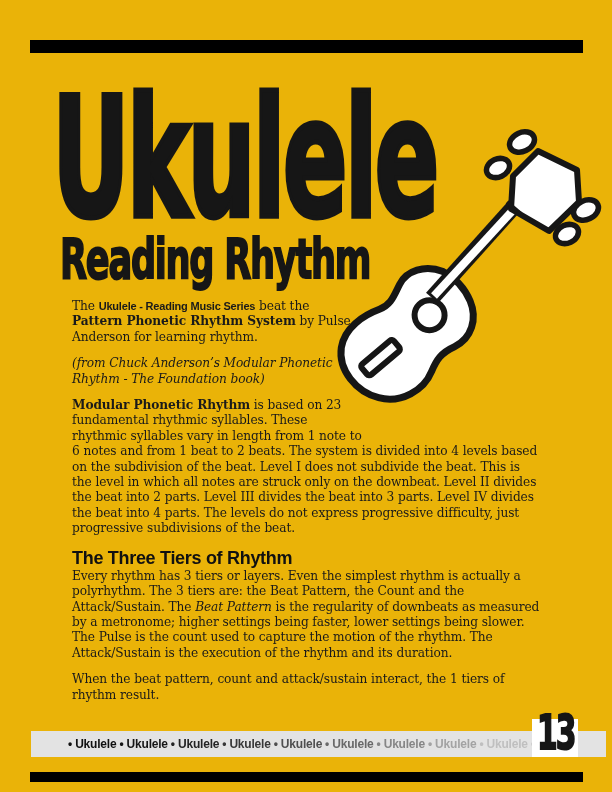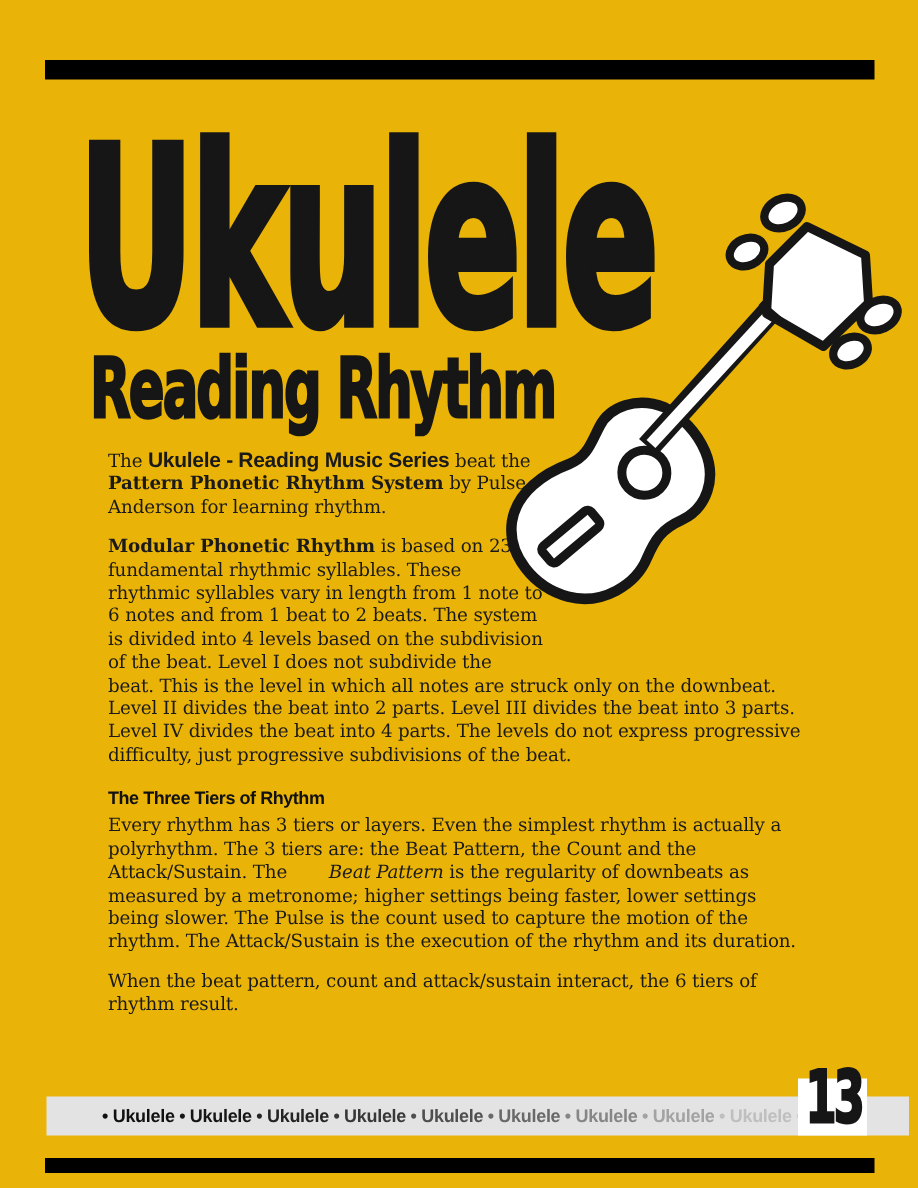--- a/index.html
+++ b/index.html
@@ -30,28 +30,28 @@
 
   .text-col{
     position:absolute; left:72px; top:299px; width:468px;
     font-size:12.2px; line-height:15.4px; letter-spacing:-0.1px;
     text-align:left;
   }
   .wrap-spacer{float:right; width:178px; height:137px;}
   .text-col p{margin:0 0 11px 0;}
   .bsans{
     font-family:"Liberation Sans", sans-serif; font-weight:bold;
-    font-size:14px; letter-spacing:-0.2px;margin-top:28px;
+    font-size:11px; letter-spacing:-0.2px;margin-top:28px;
   }
   .bserif{font-weight:bold;}
-  .ital{font-style:italic;margin-left:24px;}
+  .ital{font-style:italic;}
   .attribution{font-style:italic;}
   .section-heading{
     font-family:"Liberation Sans", sans-serif; font-weight:bold;
-    font-size:12px; letter-spacing:-0.3px; color:#111;
+    font-size:18px; letter-spacing:-0.3px; color:#111;
     margin:14px 0 3px 0; line-height:15px;
   }
 
   .footer-bar{
     position:absolute; left:31px; top:731px; width:575px; height:26px;
     background:#e3e3e3;
   }
   .footer-list{
     position:absolute; left:37px; top:0; height:26px;
     display:flex; align-items:center;
@@ -98,28 +98,29 @@
       <ellipse cx="256" cy="92" rx="13" ry="9.5" stroke-width="5.5" transform="rotate(-25 256 92)"></ellipse>
       <ellipse cx="237" cy="116" rx="12" ry="9" stroke-width="5.5" transform="rotate(-25 237 116)"></ellipse>
     </g>
   </svg>
 
   <div class="text-col">
     <div class="wrap-spacer"></div>
 
     <p><span>The </span><span class="bsans">Ukulele - Reading Music Series</span><span> beat the </span><span class="bserif">Pattern Phonetic Rhythm System</span><span> by Pulse Anderson for learning rhythm.</span></p>
 
+    <p class="attribution">(from Chuck Anderson’s Modular Phonetic Rhythm - The Foundation book)</p>
 
     <p><span class="bserif">Modular Phonetic Rhythm</span><span> is based on 23 fundamental rhythmic syllables. These rhythmic syllables vary in length from 1 note to 6 notes and from 1 beat to 2 beats. The system is divided into 4 levels based on the subdivision of the beat. Level I does not subdivide the beat. This is the level in which all notes are struck only on the downbeat. Level II divides the beat into 2 parts. Level III divides the beat into 3 parts. Level IV divides the beat into 4 parts. The levels do not express progressive difficulty, just progressive subdivisions of the beat.</span></p>
 
     <h2 class="section-heading">The Three Tiers of Rhythm</h2>
 
     <p><span>Every rhythm has 3 tiers or layers. Even the simplest rhythm is actually a polyrhythm. The 3 tiers are: the Beat Pattern, the Count and the Attack/Sustain. The </span><span class="ital">Beat Pattern</span><span> is the regularity of downbeats as measured by a metronome; higher settings being faster, lower settings being slower. The Pulse is the count used to capture the motion of the rhythm. The Attack/Sustain is the execution of the rhythm and its duration.</span></p>
 
-    <p>When the beat pattern, count and attack/sustain interact, the 6 tiers of rhythm result.</p>
+    <p>When the beat pattern, count and attack/sustain interact, the 1 tiers of rhythm result.</p>
   </div>
 
   <div class="footer-bar">
     <div class="footer-list">
         <span style="color: rgb(16, 16, 16);">• Ukulele</span>
         <span style="color: rgb(22, 22, 22);">• Ukulele</span>
         <span style="color: rgb(36, 36, 36);">• Ukulele</span>
         <span style="color: rgb(56, 56, 56);">• Ukulele</span>
         <span style="color: rgb(79, 79, 79);">• Ukulele</span>
         <span style="color: rgb(105, 105, 105);">• Ukulele</span>

